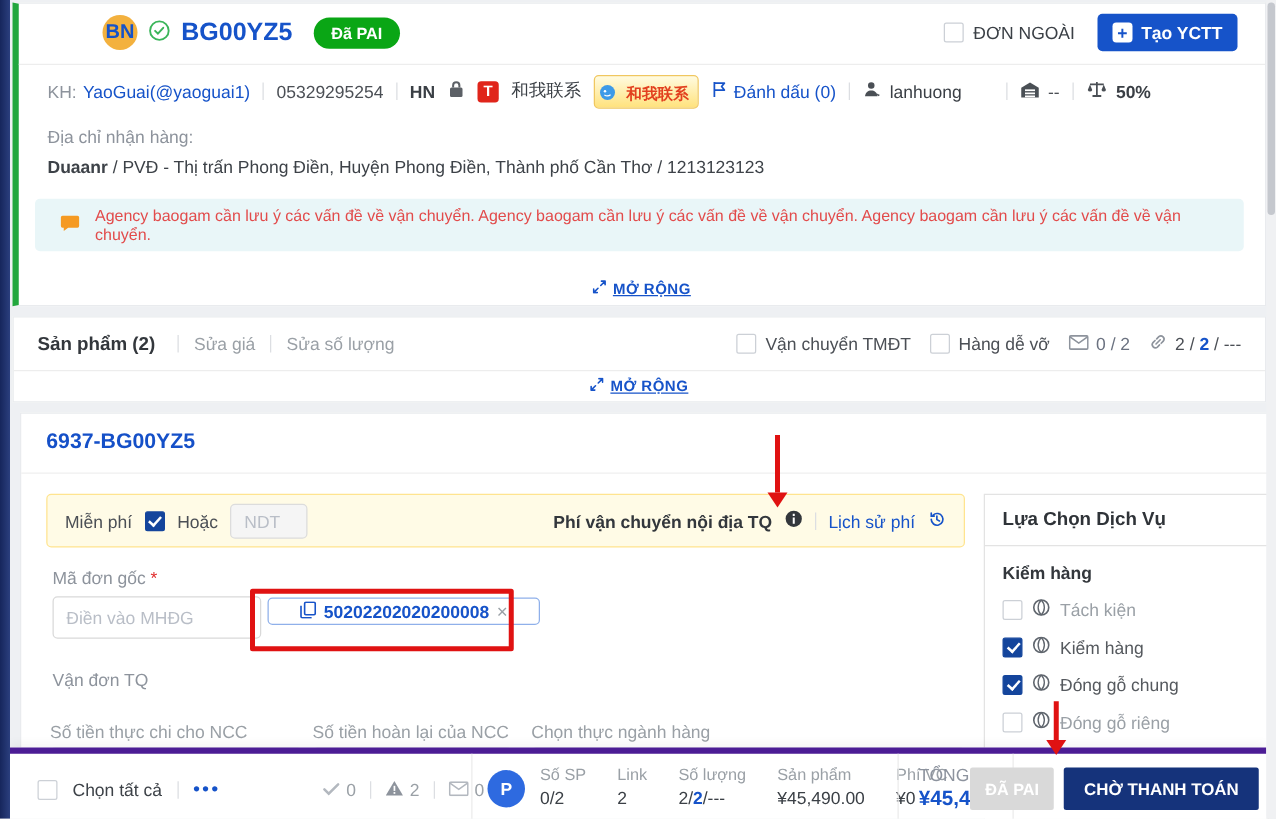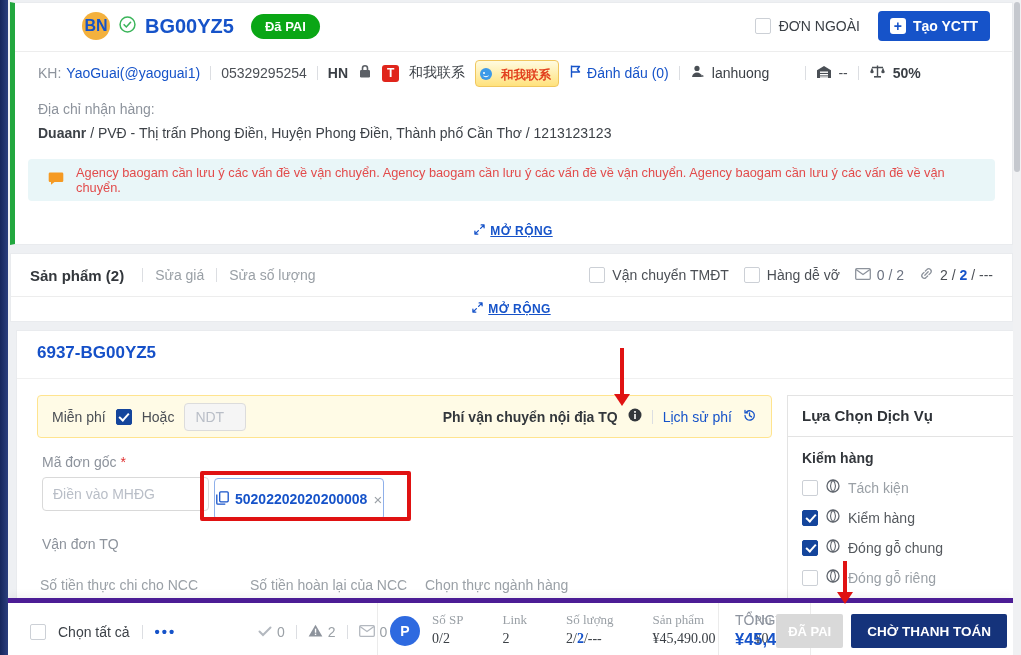--- a/index.html
+++ b/index.html
@@ -245,21 +245,21 @@
           </svg>
       </span>
     </span>
   </div>
 
   <div class="abs" style="left:25px;top:123px;">
     <span class="gray">Mã đơn gốc</span>
     <span style="color:#e03030;">*</span>
   </div>
   <input class="field abs" style="left: 25px; top: 146px; width: 167px;" placeholder="Điền vào MHĐG">
-  <div class="abs flex" style="left:197px;top:147px;height:42px;border:1px solid #8fb0ea;border-radius:4px;background:#fff;padding:0 1px;gap:6px;box-sizing:border-box;cursor:pointer;">
+  <div class="abs flex" style="left:197px;top:147px;height:22px;border:1px solid #8fb0ea;border-radius:4px;background:#fff;padding:0 25px;gap:6px;box-sizing:border-box;cursor:pointer;">
     <span class="svgicon">
       <svg width="13" height="14" viewBox="0 0 13 14">
           <rect x="3.7" y=".8" width="8.5" height="10" rx="1" fill="none" stroke="#1653c9" stroke-width="1.3"></rect>
           <path d="M9.3 13.2H1.8a1 1 0 0 1-1-1V3.6" fill="none" stroke="#1653c9" stroke-width="1.3"></path>
         </svg>
     </span>
     <span class="blue bold">50202202020200008</span>
     <span style="color:#9aa0a6;font-size:15px;cursor:pointer;">×</span>
   </div>
 
@@ -362,21 +362,21 @@
           </svg>
       </span>
       <span>0</span>
     </span>
   </div>
 
   <span class="vline" style="left:369px;"></span>
 
   <div class="abs" style="left:382px;top:13px;width:30px;height:30px;border-radius:50%;background:#2e6ae0;color:#fff;font-weight:bold;font-size:14px;display:flex;align-items:center;justify-content:center;">P</div>
 
-  <div class="abs flex" style="left:424px;top:9px;gap:39px;align-items:center;font-family:Liberation Serif, serif;">
+  <div class="abs flex" style="left:424px;top:9px;gap:25px;align-items:center;">
     <div class="stat">
       <div class="lbl">Số SP</div>
       <div class="val">0/2</div>
     </div>
     <div class="stat">
       <div class="lbl">Link</div>
       <div class="val">2</div>
     </div>
     <div class="stat">
       <div class="lbl">Số lượng</div>

